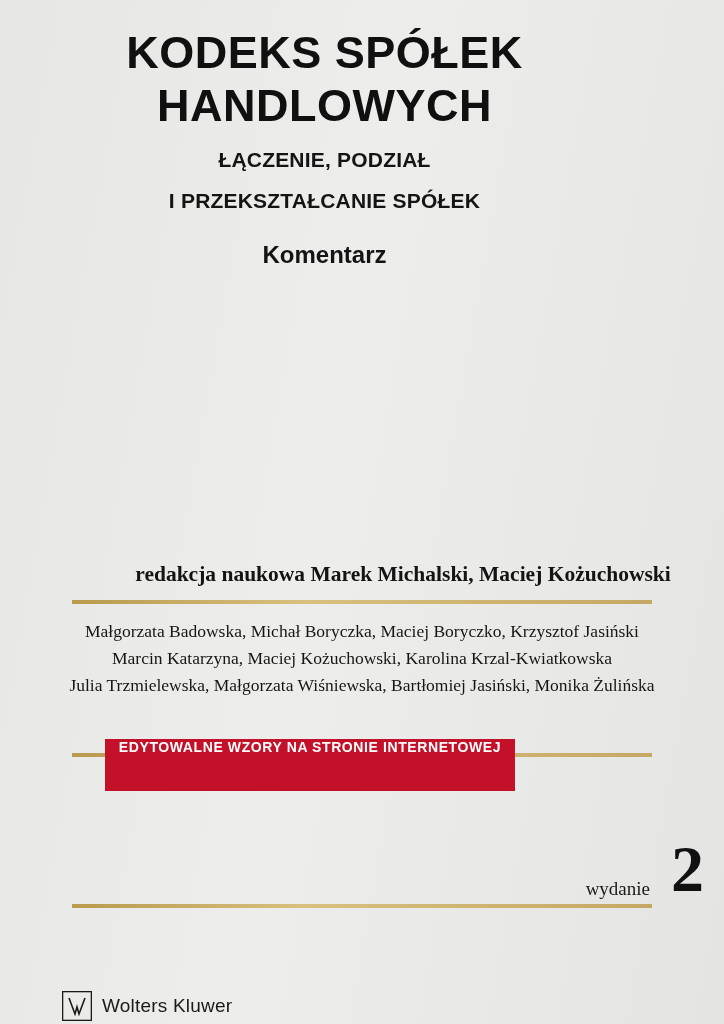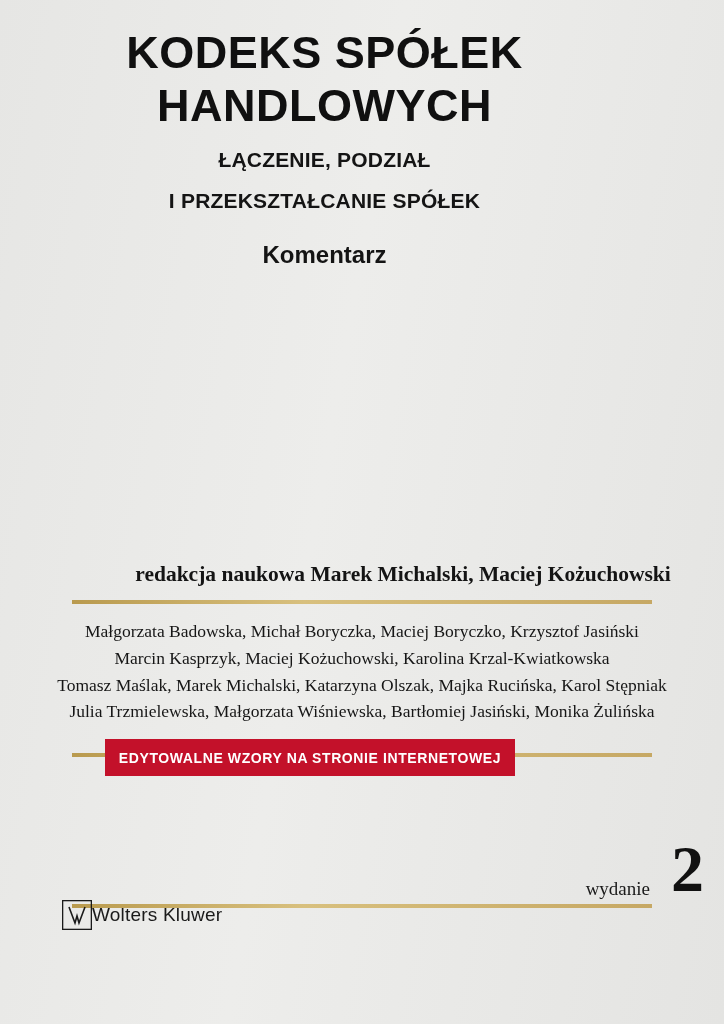--- a/index.html
+++ b/index.html
@@ -107,24 +107,24 @@
     left: 0;
     width: 580px;
     height: 4px;
     background: linear-gradient(90deg, #b99a4e 0%, #d8c07e 40%, #c6a864 100%);
   }
   .banner-red {
     position: absolute;
     top: 0px;
     left: 33px;
     width: 410px;
-    height: 37px;
+    height: 52px;
     background: #c3112a;
     display: flex;
-    align-items: center;
+    align-items: flex-start;
     justify-content: center;
   }
   .banner-red span {
     font-family: "Liberation Sans", sans-serif;
     font-weight: bold;
     font-size: 14px;
     letter-spacing: 0.6px;
     color: #ffffff;
   }
 
@@ -160,23 +160,24 @@
     font-weight: bold;
     font-size: 66px;
     line-height: 1;
     color: #111111;
   }
 
   
   .logo {
     position: absolute;
     left: 62px;
-    top: 900px;
+    top: 991px;
     display: flex;
     align-items: center;
+    gap: 10px;
   }
   .logo-mark {
     width: 30px;
     height: 30px;
     position: relative;
   }
   .logo-text {
     font-family: "Liberation Sans", sans-serif;
     font-size: 19px;
     color: #1a1a1a;
@@ -195,22 +196,21 @@
     <div class="title-sub">I PRZEKSZTAŁCANIE SPÓŁEK</div>
     <div class="title-kind">Komentarz</div>
   </div>
 
   <div class="editors">redakcja naukowa Marek Michalski, Maciej Kożuchowski</div>
 
   <div class="rule-gold rule-1"></div>
 
   <div class="authors">
     <div>Małgorzata Badowska, Michał Boryczka, Maciej Boryczko, Krzysztof Jasiński</div>
-    <div>Marcin Kasprzyk, Maciej Kożuchowski, Karolina Krzal-Kwiatkowska</div>
-    <div>Tomasz Maślak, Marek Michalski, Katarzyna Olszak, Majka Rucińska, Karol Stępniak</div>
+    <div>Marcin Katarzyna, Maciej Kożuchowski, Karolina Krzal-Kwiatkowska</div>
     <div>Julia Trzmielewska, Małgorzata Wiśniewska, Bartłomiej Jasiński, Monika Żulińska</div>
   </div>
 
   <div class="banner-wrap">
     <div class="banner-rule"></div>
     <div class="banner-red">
       <span>EDYTOWALNE WZORY NA STRONIE INTERNETOWEJ</span>
     </div>
   </div>
 

